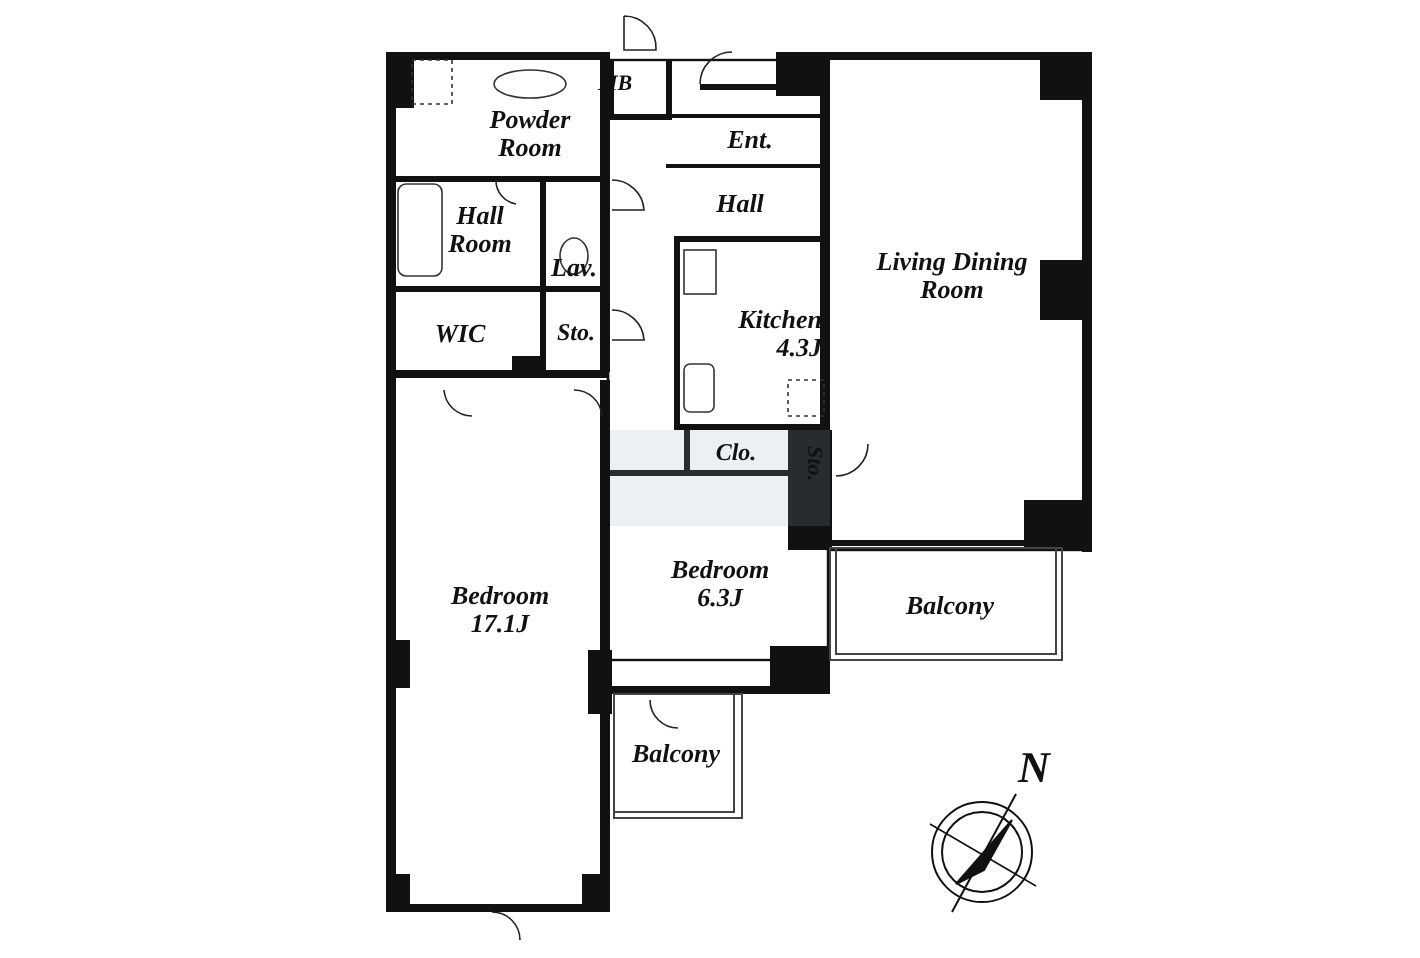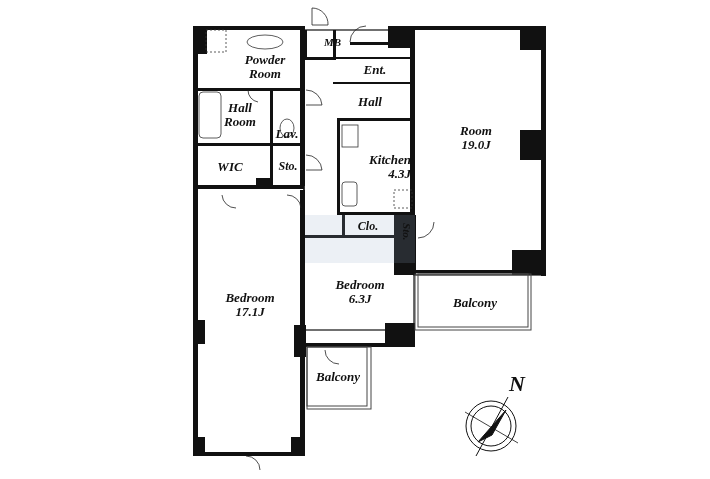--- a/index.html
+++ b/index.html
@@ -107,41 +107,41 @@
     <circle cx="491" cy="426" r="25" stroke-width="1"></circle>
     <circle cx="491" cy="426" r="20" stroke-width="1"></circle>
     <line x1="476" y1="456" x2="508" y2="397" stroke-width="1"></line>
     <line x1="465" y1="412" x2="518" y2="443" stroke-width="0.8"></line>
     <polygon points="506,410 478,442 492,435" fill="#111"></polygon>
   </g>
 </svg>
 
 <div class="watermark"></div>
 
-<div class="lbl s11" style="left:324px;top:37px;width:15px;">MB</div>
+<div class="lbl s11" style="left:299px;top:37px;width:15px;">MB</div>
 <div class="lbl s13" style="left:230px;top:53px;width:70px;">
     <span>Powder</span>
     <span>Room</span>
   </div>
 <div class="lbl s13" style="left:340px;top:63px;width:70px;text-align:center;">Ent.</div>
 <div class="lbl s13" style="left:340px;top:95px;width:60px;text-align:center;">Hall</div>
 <div class="lbl s13" style="left:210px;top:101px;width:60px;">
     <span>Hall</span>
     <span>Room</span>
   </div>
 <div class="lbl s13" style="left:272px;top:99px;width:30px;margin-top:28px;">Lav.</div>
 <div class="lbl s13" style="left:205px;top:160px;width:50px;">WIC</div>
 <div class="lbl s12" style="left:273px;top:160px;width:30px;">Sto.</div>
 <div class="lbl s13" style="left:345px;top:153px;width:66px;text-align:right;">
     <span>Kitchen</span>
     <span>4.3J</span>
   </div>
 <div class="lbl s13" style="left:418px;top:124px;width:116px;">
+    <span>Living Dining</span>
     <span>Room</span>
-    <span>19.0J</span>
   </div>
 <div class="lbl s12" style="left:345px;top:220px;width:46px;">Clo.</div>
 <div class="lbl s11 vert" style="left:394px;top:226px;width:24px;">Sto.</div>
 <div class="lbl s13" style="left:210px;top:291px;width:80px;">
     <span>Bedroom</span>
     <span>17.1J</span>
   </div>
 <div class="lbl s13" style="left:320px;top:278px;width:80px;">
     <span>Bedroom</span>
     <span>6.3J</span>

